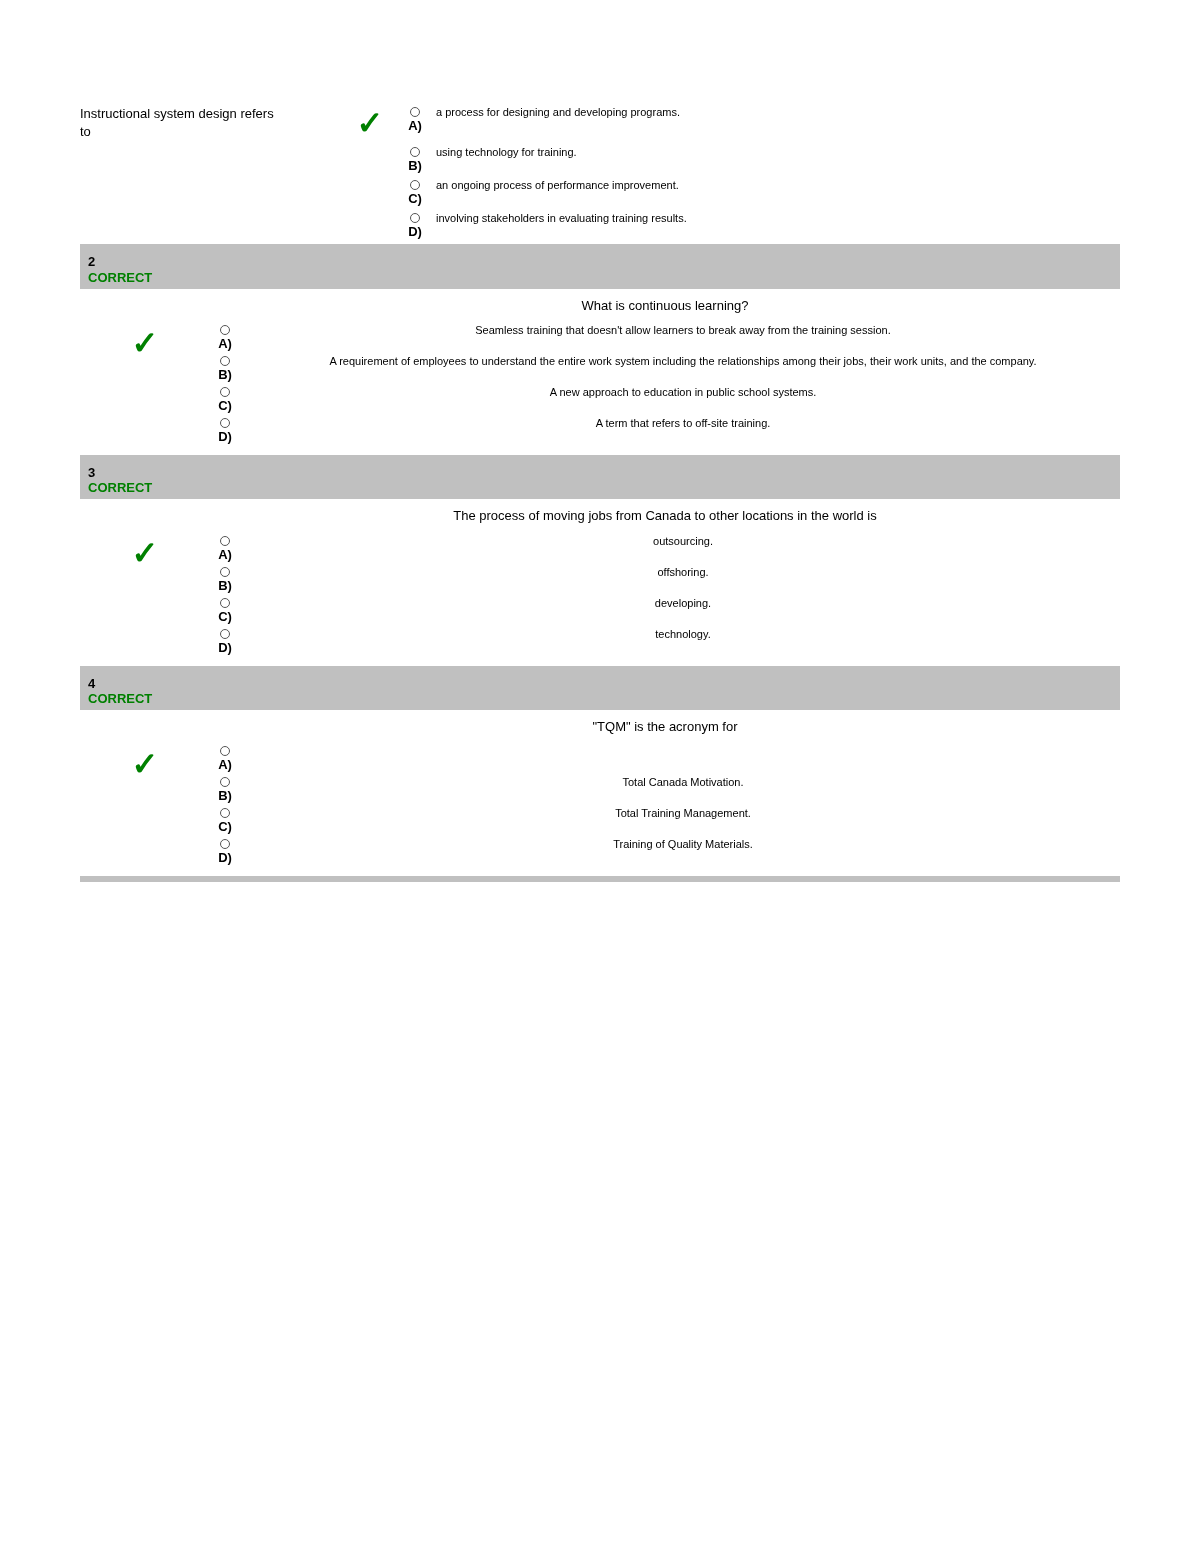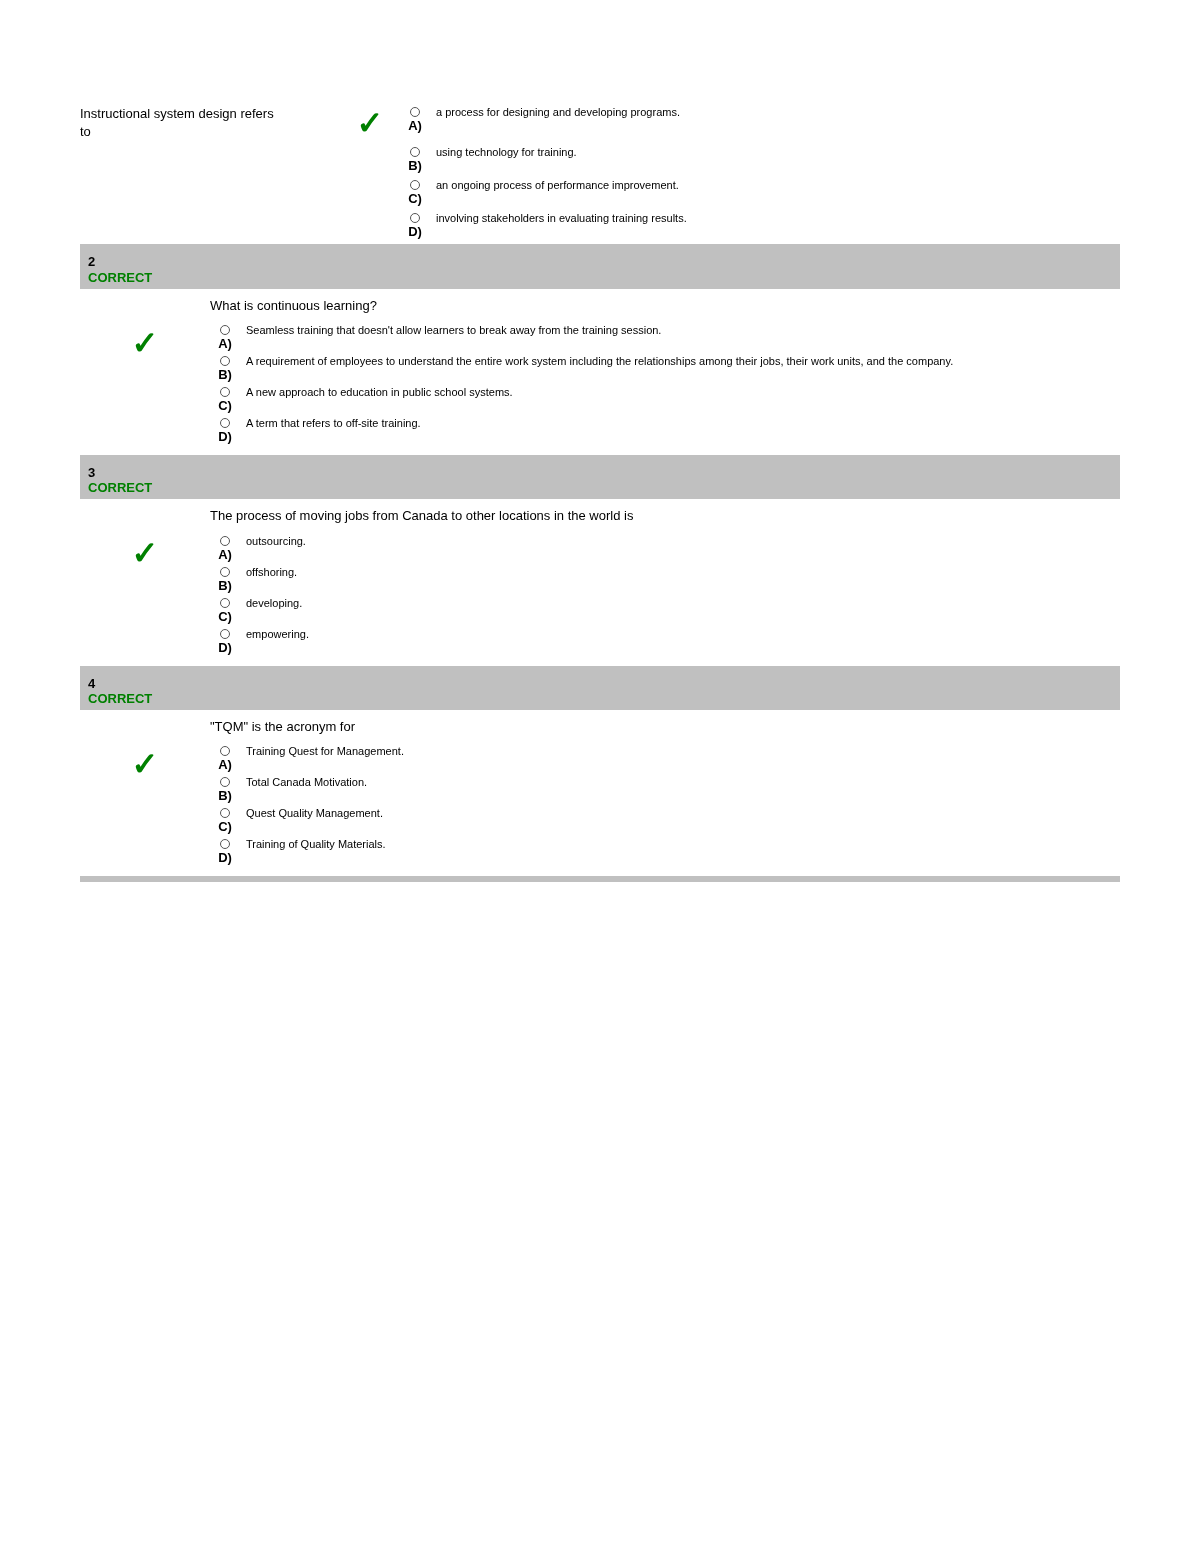--- a/index.html
+++ b/index.html
@@ -87,20 +87,21 @@
 
     .checkmark {
       color: #008000;
       font-size: 32px;
       font-weight: bold;
       line-height: 1;
     }
 
     .question-right {
       flex: 1;
+      text-align: center;
     }
 
     .question-text {
       font-size: 13px;
       margin-bottom: 8px;
       line-height: 1.4;
     }
 
     .answers-list {
       list-style: none;
@@ -303,21 +304,21 @@
               <span class="answer-label">C)</span>
             </div>
             <span class="answer-text">developing.</span>
           </li>
 
           <li class="answer-item">
             <div class="radio-col">
               <div class="radio-dot"></div>
               <span class="answer-label">D)</span>
             </div>
-            <span class="answer-text">empowering.</span>
+            <span class="answer-text">technology.</span>
           </li>
         </ul>
       </div>
     </div>
   </div>
 
   <div class="separator"></div>
 
   <div class="question-section">
     <div class="question-header">
@@ -332,37 +333,36 @@
       </div>
       <div class="question-right">
         <div class="question-text">"TQM" is the acronym for</div>
         <ul class="answers-list">
 
           <li class="answer-item">
             <div class="radio-col">
               <div class="radio-dot"></div>
               <span class="answer-label">A)</span>
             </div>
-            <span class="answer-text">Training Quest for Management.</span>
           </li>
 
           <li class="answer-item">
             <div class="radio-col">
               <div class="radio-dot"></div>
               <span class="answer-label">B)</span>
             </div>
             <span class="answer-text">Total Canada Motivation.</span>
           </li>
 
           <li class="answer-item">
             <div class="radio-col">
               <div class="radio-dot"></div>
               <span class="answer-label">C)</span>
             </div>
-            <span class="answer-text">Quest Quality Management.</span>
+            <span class="answer-text">Total Training Management.</span>
           </li>
 
           <li class="answer-item">
             <div class="radio-col">
               <div class="radio-dot"></div>
               <span class="answer-label">D)</span>
             </div>
             <span class="answer-text">Training of Quality Materials.</span>
           </li>
         </ul>

